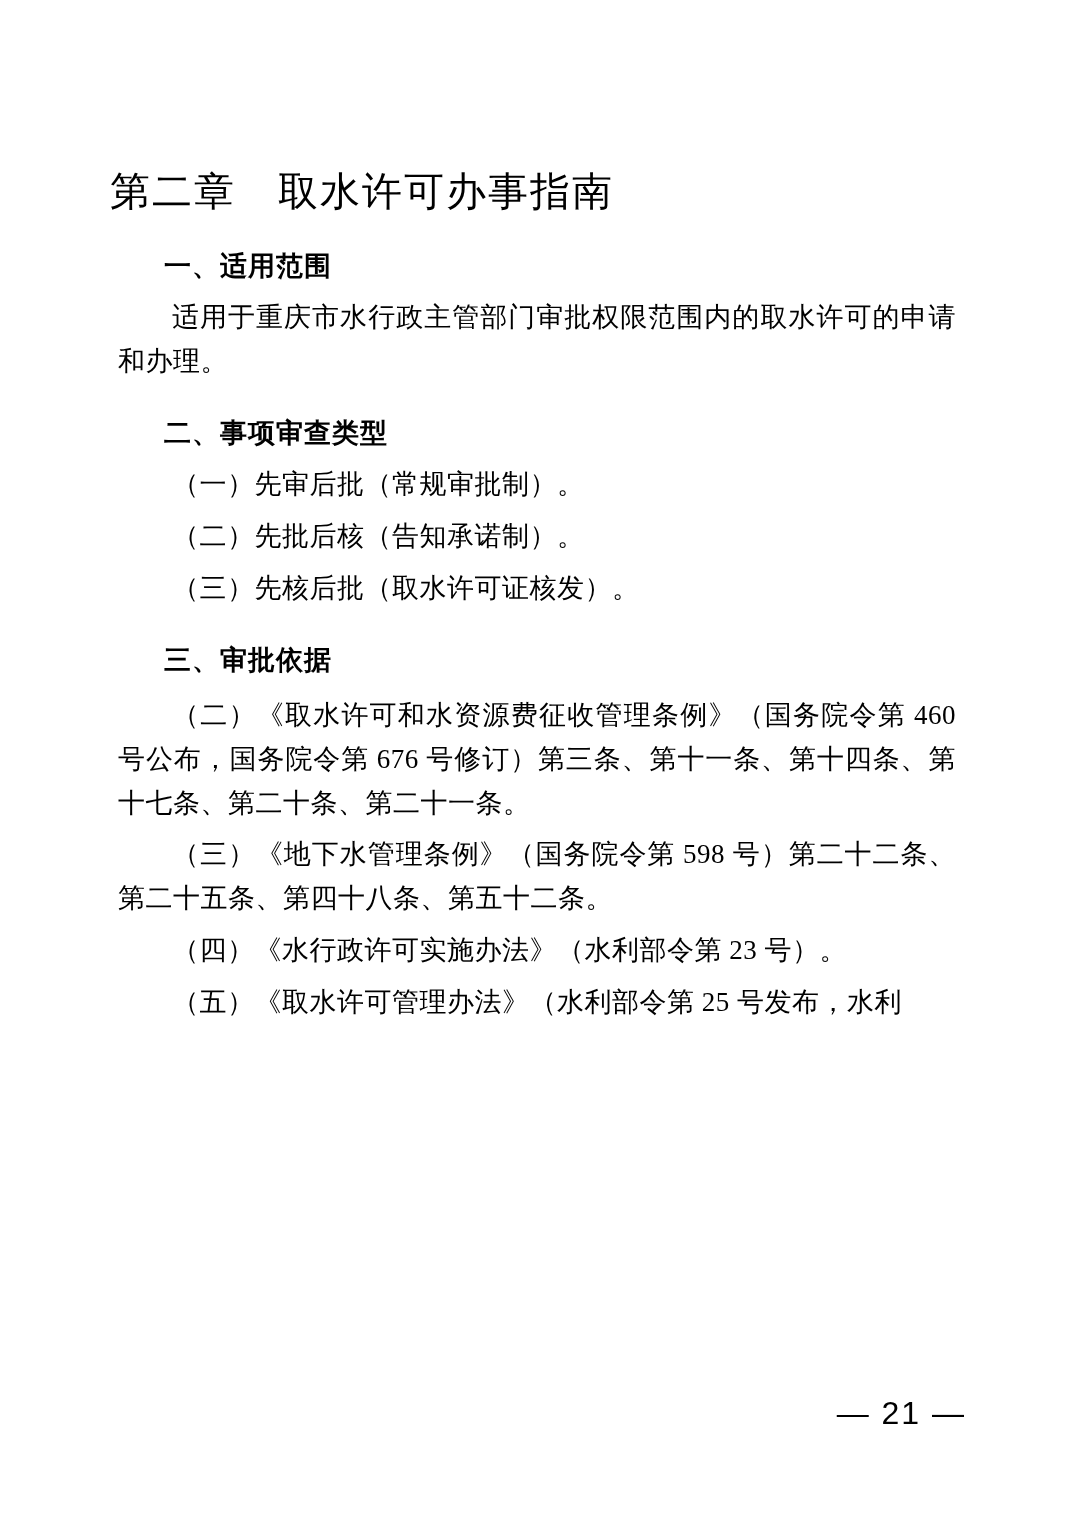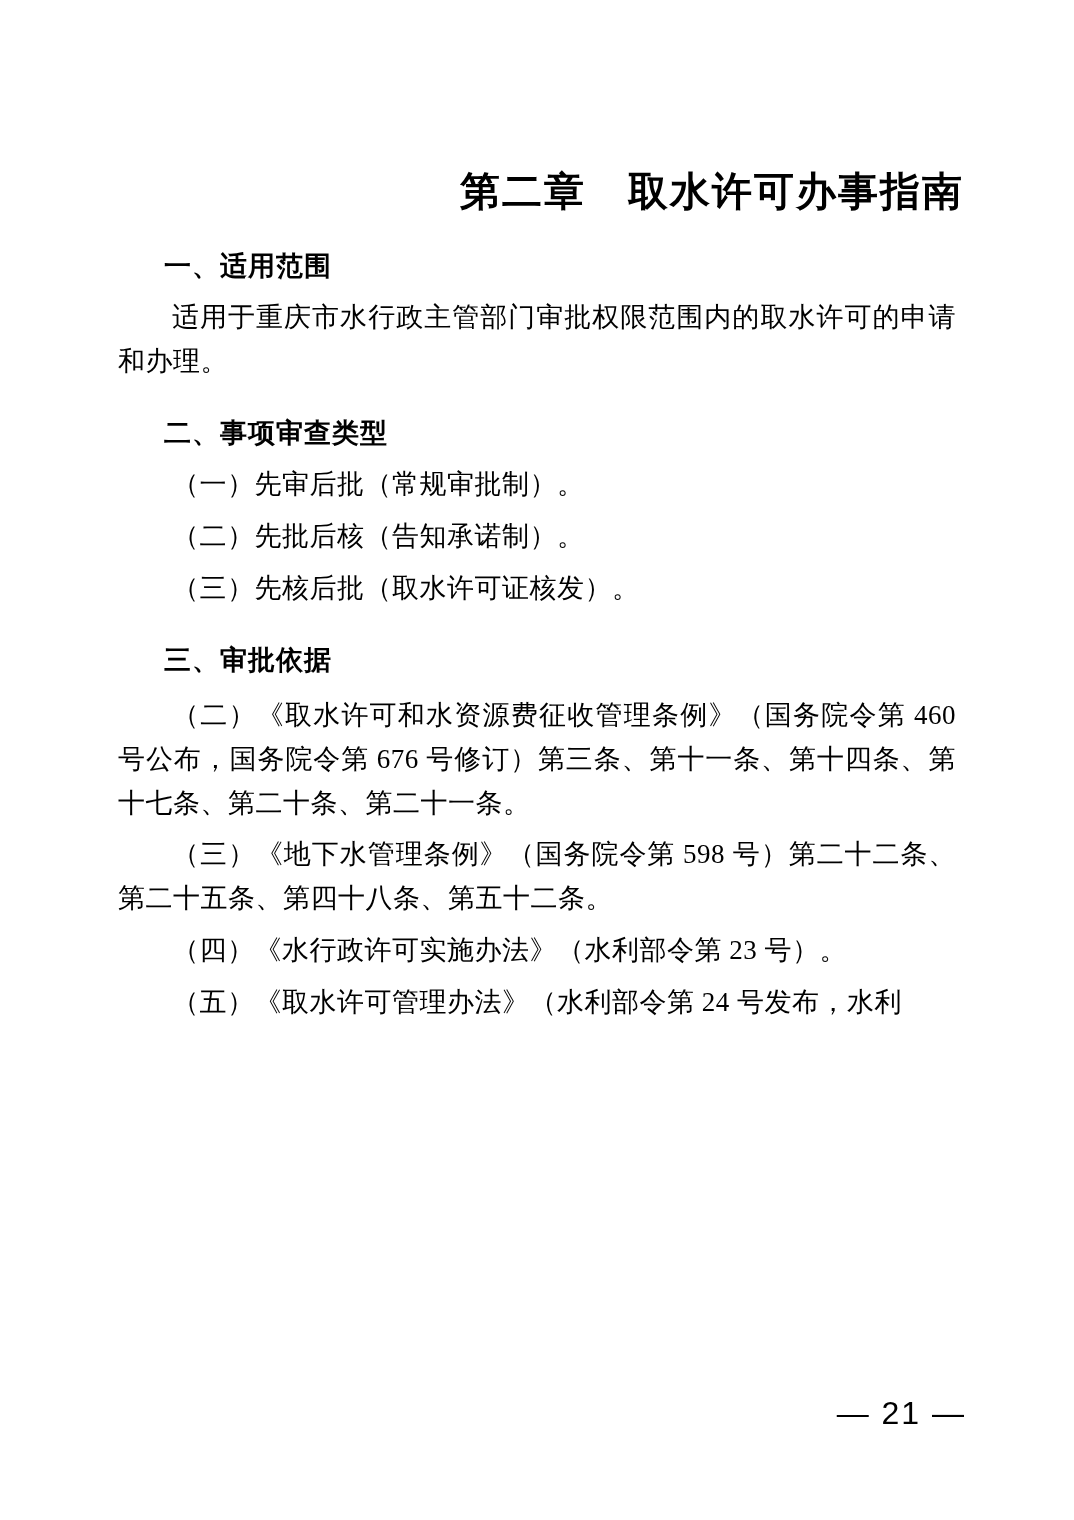--- a/index.html
+++ b/index.html
@@ -21,23 +21,23 @@
     box-sizing: border-box;
     padding: 0;
   }
   .content {
     position: absolute;
     left: 110px;
     top: 0;
     width: 854px;
   }
   .doc-title {
-    text-align: right;
+    text-align: left;
     font-size: 40px;
-    font-weight: bold;
+    font-weight: normal;
     letter-spacing: 2px;
     margin-top: 168px;
     margin-bottom: 0;
     line-height: 1.2;
     font-family: "Liberation Serif", "DejaVu Serif", serif;
   }
   .section-heading {
     font-size: 27px;
     font-weight: bold;
     text-indent: 2em;
@@ -86,18 +86,18 @@
 
     <h2 class="section-heading">二、事项审查类型</h2>
     <p class="para">（一）先审后批（常规审批制）。</p>
     <p class="para tight">（二）先批后核（告知承诺制）。</p>
     <p class="para tight">（三）先核后批（取水许可证核发）。</p>
 
     <h2 class="section-heading">三、审批依据</h2>
     <p class="para block-gap">（二）《取水许可和水资源费征收管理条例》（国务院令第 460 号公布，国务院令第 676 号修订）第三条、第十一条、第十四条、第十七条、第二十条、第二十一条。</p>
     <p class="para block-gap">（三）《地下水管理条例》（国务院令第 598 号）第二十二条、第二十五条、第四十八条、第五十二条。</p>
     <p class="para block-gap">（四）《水行政许可实施办法》（水利部令第 23 号）。</p>
-    <p class="para block-gap">（五）《取水许可管理办法》（水利部令第 24 号发布，水利</p>
+    <p class="para block-gap">（五）《取水许可管理办法》（水利部令第 25 号发布，水利</p>
 
   </div>
 
   <div class="page-number">— 21 —</div>
 </div>
 
 </body></html>

